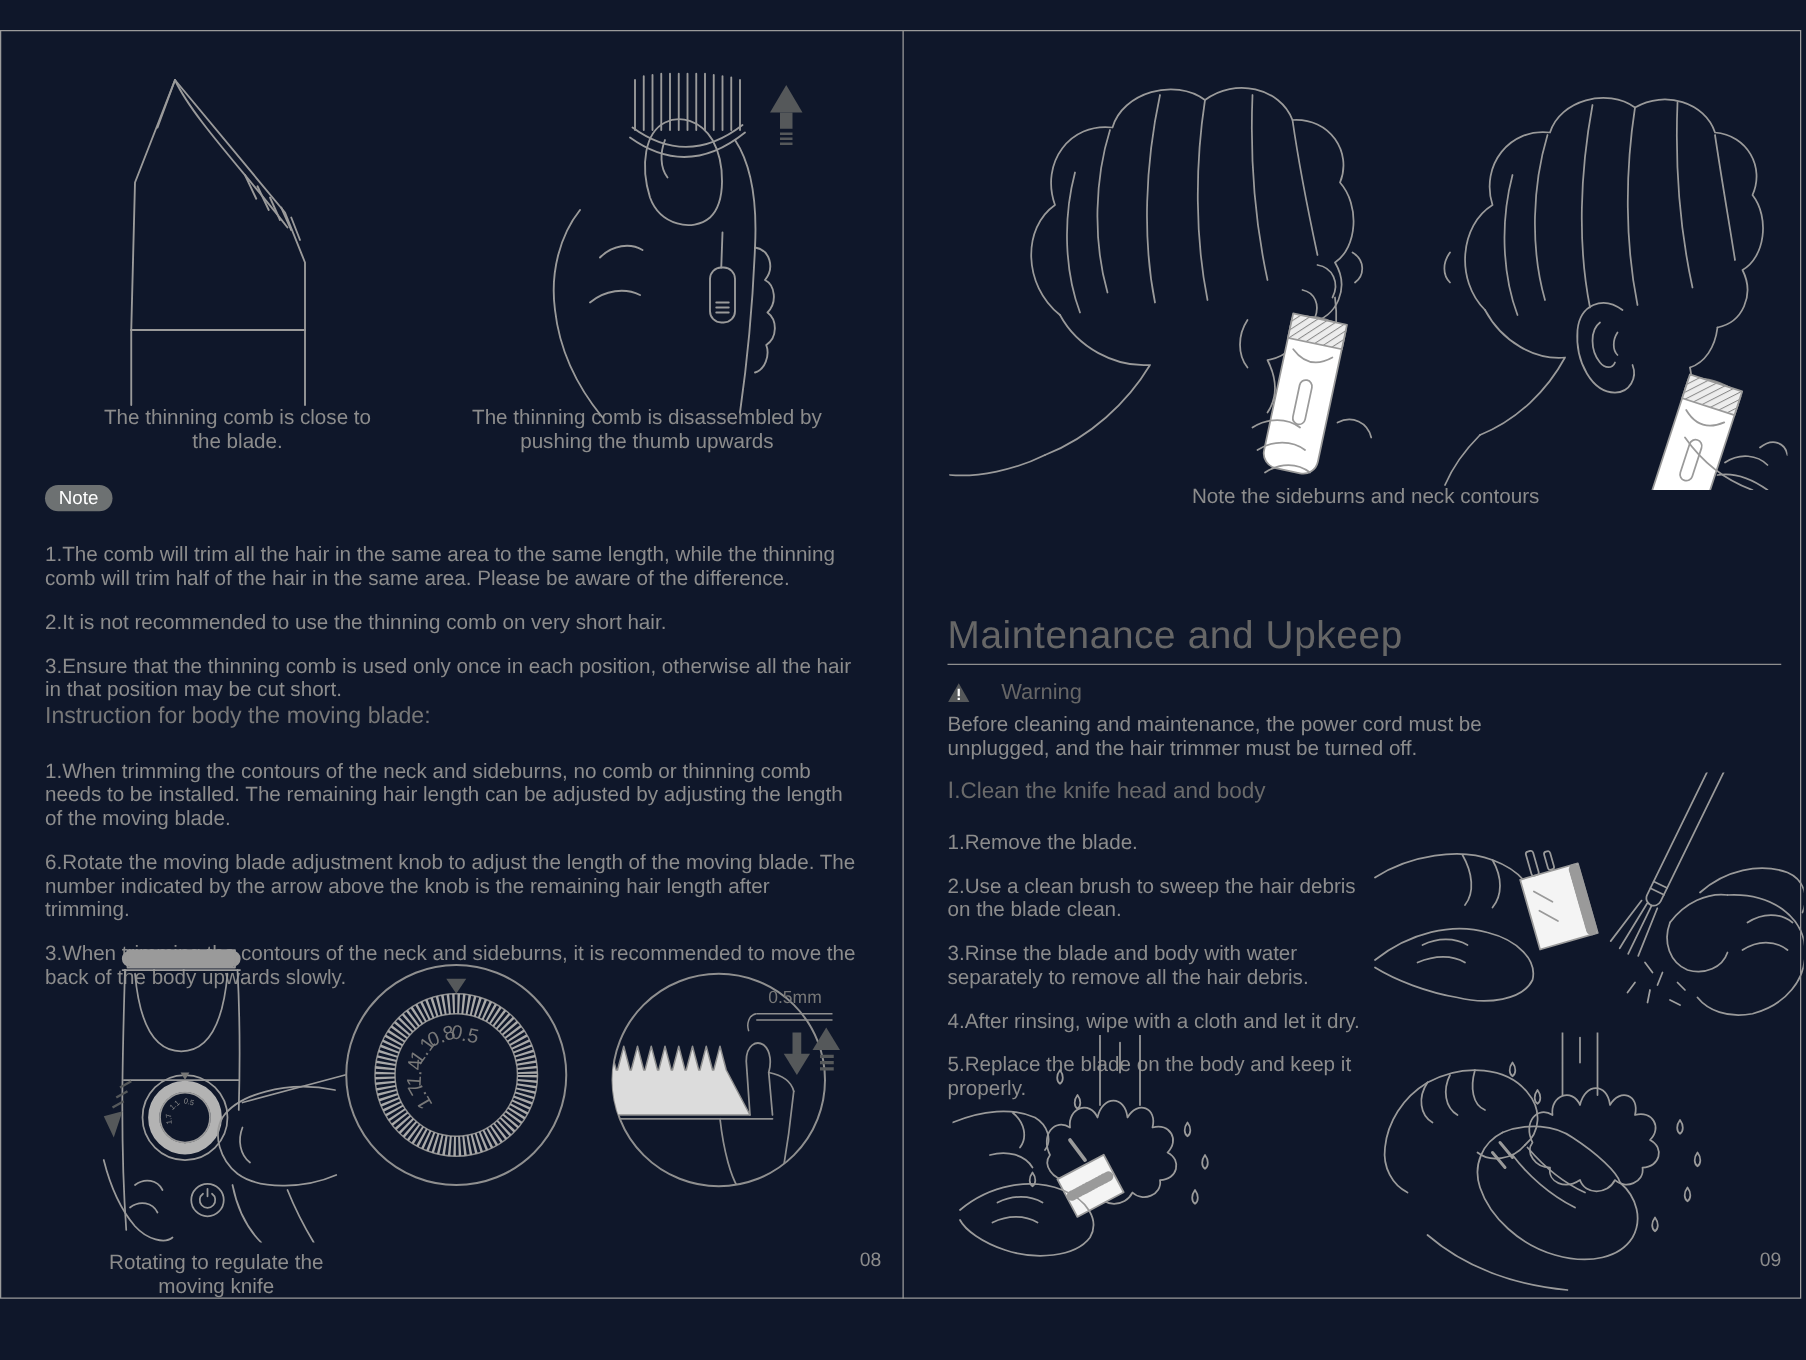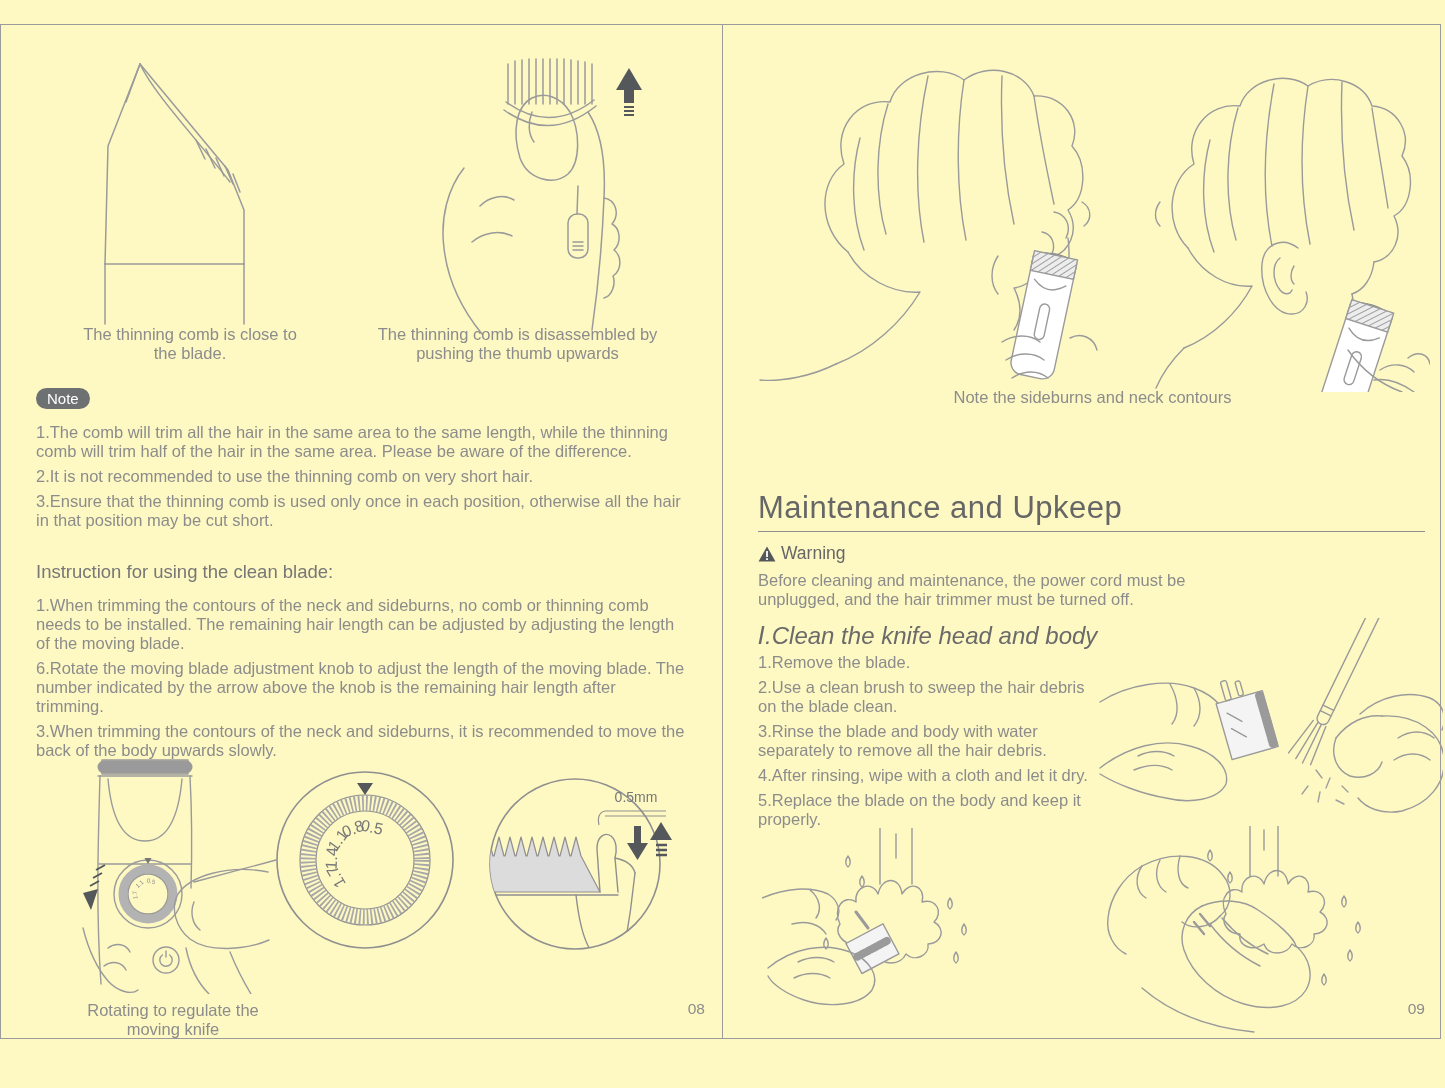--- a/index.html
+++ b/index.html
@@ -1,30 +1,30 @@
 <!DOCTYPE html>
 <html><head>
 <meta charset="utf-8">
 <style>
   * { margin:0; padding:0; box-sizing:border-box; }
   html,body { background:#ffffff; }
   body { font-family:"Liberation Sans","DejaVu Sans",sans-serif; }
-  .sheet { position:relative; width:1445px; height:1088px; background:#fef9c3; overflow:hidden; color:#8c8c8c; }
+  .sheet { position:relative; width:1445px; height:1088px; background:#0f172a; overflow:hidden; color:#8c8c8c; }
   .abs { position:absolute; }
   .frame { border:1px solid #9b9b9b; }
   .vdivider { width:1px; background:#9b9b9b; }
   .body-text { font-size:16.5px; line-height:19px; color:#8c8c8c; }
-  .para { margin:4px 0 6px 0; }
+  .para { margin:16px 0 6px 0; }
   .caption { font-size:16.5px; line-height:18.5px; color:#8c8c8c; text-align:center; }
   .note-badge { display:inline-block; background:#6d7172; color:#fff; font-size:15px; line-height:21px;
                 padding:0 11px; border-radius:11px; }
   .h-instr { font-size:18.5px; color:#777777; font-weight:400; }
   .h-main { font-size:31px; color:#666666; font-weight:400; letter-spacing:0.5px; }
-  .h-warning { font-size:17.5px; color:#666666; display:flex; align-items:center; gap:5px; }
-  .h-clean { font-size:24px; color:#6a6a6a;font-style:italic; }
+  .h-warning { font-size:17.5px; color:#666666; display:flex; align-items:center; gap:25px; }
+  .h-clean { font-size:18px; color:#6a6a6a; }
   .rule { height:1px; background:#8f8f8f; }
   .pagenum { font-size:15.5px; color:#8c8c8c; }
   svg { display:block; }
 </style>
 </head>
 <body>
 
 <div class="sheet">
 
   <div class="abs frame" style="left:0; top:24px; width:1441px; height:1015px;"></div>
@@ -73,21 +73,21 @@
 
   <div class="abs" style="left:36px; top:388px;">
     <span class="note-badge">Note</span>
   </div>
   <div class="abs body-text" style="left:36px; top:419px; width:648px;">
     <p class="para">1.The comb will trim all the hair in the same area to the same length, while the thinning comb will trim half of the hair in the same area. Please be aware of the difference.</p>
     <p class="para">2.It is not recommended to use the thinning comb on very short hair.</p>
     <p class="para">3.Ensure that the thinning comb is used only once in each position, otherwise all the hair in that position may be cut short.</p>
   </div>
 
-  <div class="abs h-instr" style="left:36px; top:561px;">Instruction for using the clean blade:</div>
+  <div class="abs h-instr" style="left:36px; top:561px;">Instruction for body the moving blade:</div>
   <div class="abs body-text" style="left:36px; top:592px; width:652px;">
     <p class="para">1.When trimming the contours of the neck and sideburns, no comb or thinning comb needs to be installed. The remaining hair length can be adjusted by adjusting the length of the moving blade.</p>
     <p class="para">6.Rotate the moving blade adjustment knob to adjust the length of the moving blade. The number indicated by the arrow above the knob is the remaining hair length after trimming.</p>
     <p class="para">3.When trimming the contours of the neck and sideburns, it is recommended to move the back of the body upwards slowly.</p>
   </div>
 
   <svg class="abs" style="left:78px; top:752px;" width="605" height="242" viewBox="0 0 605 242">
     <defs>
       <clipPath id="clipInset">
           <circle cx="497" cy="112" r="85"></circle>

